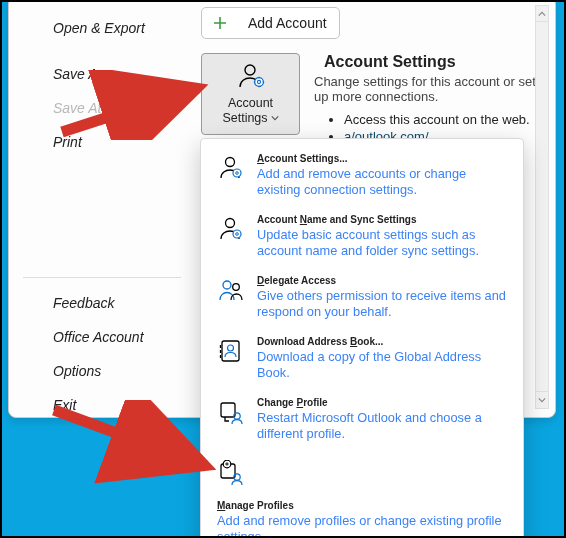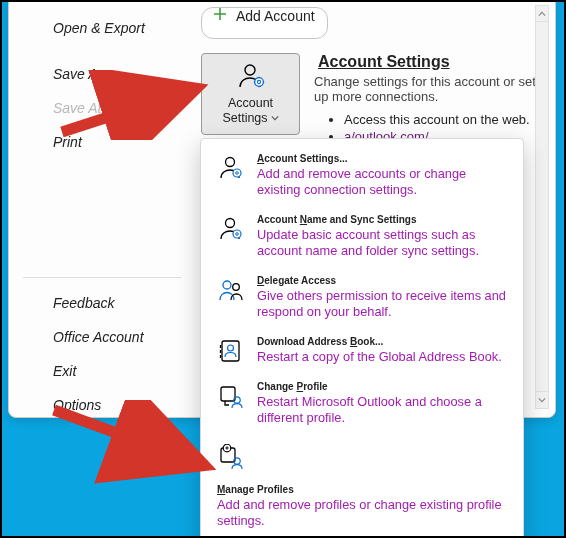--- a/index.html
+++ b/index.html
@@ -4,46 +4,46 @@
 <style>
   html,body{margin:0;padding:0;font-family:"Segoe UI",Arial,sans-serif;font-size:14px;color:#222;background:#0aa5e1;}
   .frame{position:relative;width:566px;height:538px;overflow:hidden;background:#0aa5e1;border:2px solid #000;box-sizing:border-box;}
   .panel{position:absolute;left:6px;top:-6px;width:546px;height:420px;background:#fdfdfd;border:1px solid #ccc;border-radius:8px;box-shadow:0 3px 10px rgba(0,0,0,.15);}
   .left-col{position:absolute;left:0;top:0;width:186px;height:100%;padding:14px 0 0 0;box-sizing:border-box;}
   .left-item{padding:9px 18px 9px 44px;font-size:14px;color:#222;cursor:default;font-style:italic;}
   .left-item.disabled{color:#b8b8b8;}
   .left-spacer{height:112px;}
   .left-rule{height:1px;background:#ddd;margin:6px 14px 8px 14px;}
   .right-area{position:absolute;left:186px;top:0;right:0;padding:10px 10px 0 6px;}
-  .add-account{display:inline-flex;gap:10px;border:1px solid #c5c5c5;border-radius:12px;background:#fff;height:30px;padding:0 12px;font-size:14px;}
+  .add-account{display:inline-flex;align-items:center;gap:22px;border:1px solid #c5c5c5;border-radius:5px;background:#fff;height:30px;padding:0 12px;font-size:14px;}
   .add-account .plus{width:12px;height:12px;}
   .add-account .plus svg{display:block;}
   .settings-row{display:flex;margin-top:14px;gap:14px;}
   .acct-settings-btn{width:97px;height:80px;border:1px solid #9a9a9a;background:#e8e8e8;border-radius:4px;display:flex;flex-direction:column;align-items:center;justify-content:center;gap:4px;}
   .acct-settings-btn svg{width:30px;height:26px;}
   .acct-settings-btn .label{font-size:12.5px;text-align:center;line-height:1.15;}
   .caret{display:inline-block;margin-left:3px;}
   .caret svg{width:8px;height:8px;}
   .settings-text{flex:1;min-width:0;}
-  .settings-text h3{margin:0 0 3px 4px;font-size:16px;font-weight:600;text-decoration:underline;}
+  .settings-text h3{margin:0 0 3px 10px;font-size:16px;font-weight:600;}
   .settings-text .desc{font-size:13px;color:#444;margin-bottom:6px;}
   .settings-text ul{margin:8px;padding:0 0 0 22px;}
   .settings-text li{font-size:13px;margin:0 0 2px 0;padding-left:0;}
-  .link{color:#701a75;}
+  .link{color:#0c4a6e;}
   .frag{color:#444;}
   .second-block{margin-top:102px;font-size:13px;color:#333;}
   .second-block .blk{margin-top:60px;}
   .dropdown{position:absolute;left:198px;top:136px;width:290px;background:#fff;border:1px solid #d9d9d9;border-radius:4px;box-shadow:0 8px 24px rgba(0,0,0,.22);padding:14px 16px 16px 16px;z-index:20;}
   .dd-item{display:flex;gap:12px;margin-bottom:16px;cursor:default;}
   .dd-item:last-child{margin-bottom:0;flex-direction:column;}
   .dd-icon{width:28px;flex:0 0 28px;display:flex;align-items:flex-start;justify-content:center;margin-top:2px;}
   .dd-icon svg{width:26px;height:26px;}
   .dd-text .dd-title{font-weight:600;font-size:10px;margin-bottom:2px;}
   .dd-text .dd-title u{text-decoration:underline;}
-  .dd-text .dd-desc{font-size:12.8px;color:#a21caf;line-height:1.25;}
+  .dd-text .dd-desc{font-size:12.8px;color:#3b82f6;line-height:1.25;}
   
   .arrow{position:absolute;z-index:30;}
   .arrow svg{display:block;}
   
   .vscroll{position:absolute;right:6px;top:8px;width:14px;bottom:8px;}
   .vscroll .track{position:absolute;left:0;right:0;top:16px;bottom:16px;background:#f1f1f1;border:1px solid #e0e0e0;}
   .vscroll .btn{position:absolute;left:0;right:0;height:16px;background:#f1f1f1;border:1px solid #e0e0e0;display:flex;align-items:center;justify-content:center;}
   .vscroll .btn.up{top:0;}
   .vscroll .btn.down{bottom:0;}
   .vscroll svg{width:8px;height:8px;}
@@ -58,22 +58,22 @@
     <div class="left-col">
       <div class="left-item">Open &amp; Export</div>
       <div style="height:12px"></div>
       <div class="left-item">Save As</div>
       <div class="left-item disabled">Save Attachments</div>
       <div class="left-item">Print</div>
       <div class="left-spacer"></div>
       <div class="left-rule"></div>
       <div class="left-item">Feedback</div>
       <div class="left-item">Office Account</div>
+      <div class="left-item">Options</div>
       <div class="left-item">Exit</div>
-      <div class="left-item">Options</div>
     </div>
 
     <div class="right-area">
       <div class="add-account">
         <span class="plus">
           <svg viewBox="0 0 12 12">
               <path d="M6 0v12M0 6h12" stroke="#3c9b3c" stroke-width="1.6"></path>
             </svg>
         </span>
         <span>Add Account</span>
@@ -191,21 +191,21 @@
             <rect x="4" y="3" width="17" height="20" rx="2" fill="none" stroke="#000" stroke-width="1.3"></rect>
             <circle cx="12.5" cy="10" r="3" fill="none" stroke="#0a6fd1" stroke-width="1.2"></circle>
             <path d="M7 19c0-3 2.5-4.5 5.5-4.5S18 16 18 19" fill="none" stroke="#0a6fd1" stroke-width="1.2"></path>
             <line x1="2.5" y1="7" x2="2.5" y2="10" stroke="#000" stroke-width="1.3"></line>
             <line x1="2.5" y1="12" x2="2.5" y2="15" stroke="#000" stroke-width="1.3"></line>
             <line x1="2.5" y1="17" x2="2.5" y2="20" stroke="#000" stroke-width="1.3"></line>
           </svg>
       </div>
       <div class="dd-text">
         <div class="dd-title">Download Address <u>B</u>ook...</div>
-        <div class="dd-desc">Restart a copy of the Global Address Book.</div>
+        <div class="dd-desc">Download a copy of the Global Address Book.</div>
       </div>
     </div>
 
     <div class="dd-item">
       <div class="dd-icon">
         <svg viewBox="0 0 26 26">
             <rect x="3" y="4" width="14" height="14" rx="2" fill="none" stroke="#000" stroke-width="1.3"></rect>
             <path d="M7 18v4h4" fill="none" stroke="#000" stroke-width="1.3"></path>
             <circle cx="19" cy="17" r="3.2" fill="none" stroke="#0a6fd1" stroke-width="1.2"></circle>
             <path d="M14 25c0-3 2.3-4.3 5-4.3s5 1.3 5 4.3" fill="none" stroke="#0a6fd1" stroke-width="1.2"></path>

